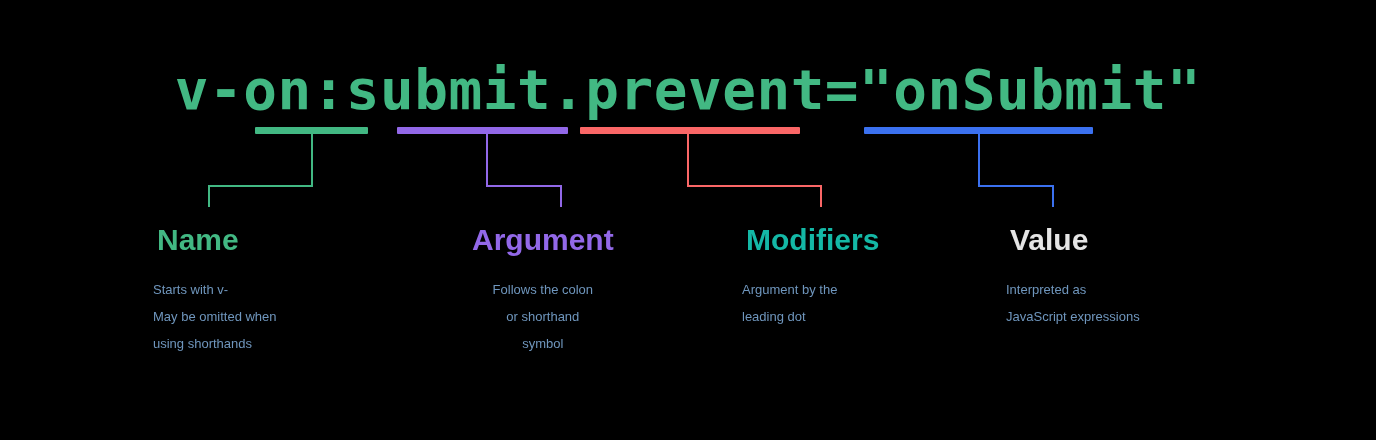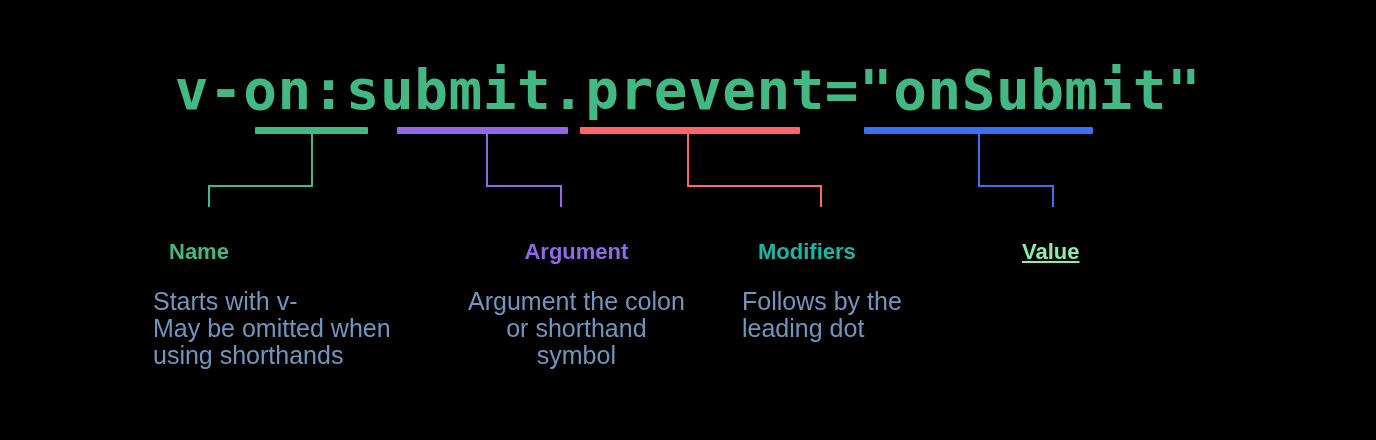--- a/index.html
+++ b/index.html
@@ -46,29 +46,29 @@
   .stroke-v { width: 2px; }
   .stroke-h { height: 2px; }
 
   
   .label-block {
     position: absolute;
     top: 218px;
   }
   .label-title {
     font-family: "Liberation Sans", sans-serif;
-    font-size: 22px;
+    font-size: 30px;
     font-weight: 700;
     line-height: 36px;
-    margin: 16px;
+    margin: 4px;
     white-space: nowrap;
   }
   .label-desc {
     font-family: "Liberation Sans", sans-serif;
-    font-size: 25px;
+    font-size: 13px;
     font-weight: 400;
     line-height: 27px;
     color: #6f96bd;
     margin: 18px 0 0 0;
     white-space: pre-line;
   }
 </style>
 </head>
 <body>
 
@@ -97,27 +97,29 @@
 
   <div id="labels">
       <div class="label-block" style="left: 153px;">
         <div class="label-title" style="color: rgb(66, 184, 131);">Name</div>
         <div class="label-desc" style="color: rgb(111, 150, 189);">Starts with v-
 May be omitted when
 using shorthands</div>
       </div>
       <div class="label-block" style="left: 468px; text-align: center;">
         <div class="label-title" style="color: rgb(146, 104, 232);">Argument</div>
-        <div class="label-desc" style="color: rgb(111, 150, 189);">Argument the colon
+        <div class="label-desc" style="color: rgb(111, 150, 189);">Follows the colon
 or shorthand
 symbol</div>
       </div>
       <div class="label-block" style="left: 742px;">
         <div class="label-title" style="color: #14b8a6;">Modifiers</div>
-        <div class="label-desc" style="color: rgb(111, 150, 189);">Follows by the
+        <div class="label-desc" style="color: rgb(111, 150, 189);">Argument by the
 leading dot</div>
       </div>
       <div class="label-block" style="left: 1006px;">
-        <div class="label-title" style="color: #86efac; text-decoration: underline;">Value</div>
+        <div class="label-title" style="color: #e5e5e5;">Value</div>
+        <div class="label-desc" style="color: rgb(111, 150, 189);">Interpreted as
+JavaScript expressions</div>
       </div>
     </div>
 
 </div>
 
 </body></html>

